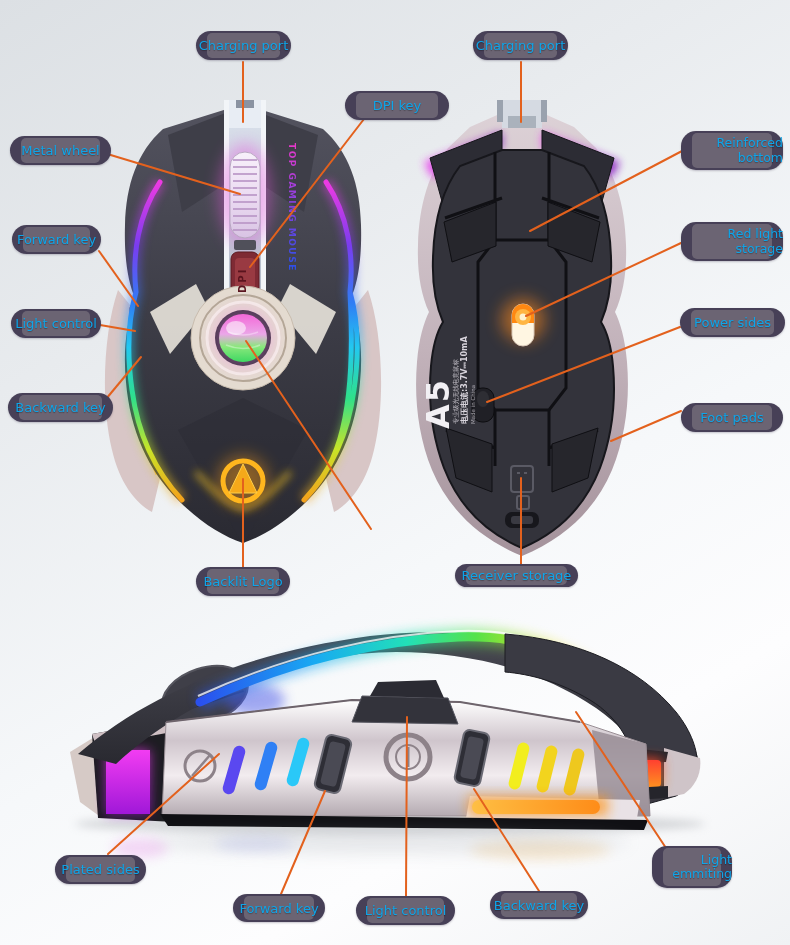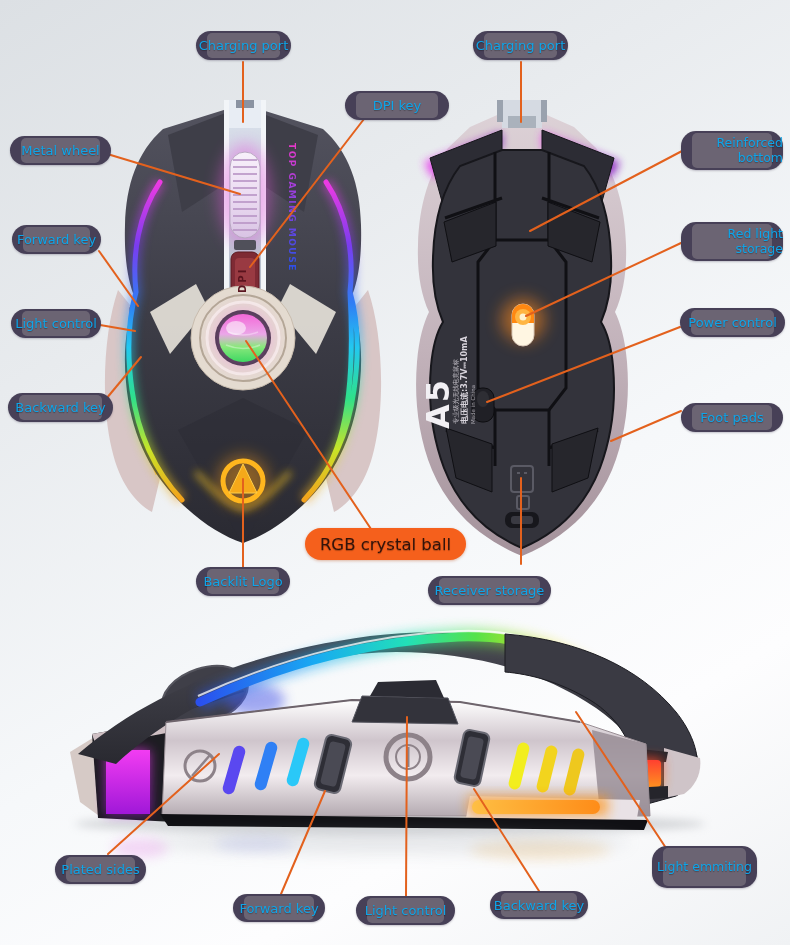--- a/index.html
+++ b/index.html
@@ -323,51 +323,48 @@
   <div class="pill two" style="left:681px;top:131px;width:102px;height:39px;">
       <span class="inner"></span>
       <span class="txt">Reinforced bottom</span>
     </div>
   <div class="pill two" style="left:681px;top:222px;width:102px;height:39px;">
       <span class="inner"></span>
       <span class="txt">Red light storage</span>
     </div>
   <div class="pill" style="left:680px;top:308px;width:105px;height:29px;">
       <span class="inner"></span>
-      <span class="txt">Power control</span>
+      <span class="txt">Power sides</span>
     </div>
   <div class="pill" style="left:681px;top:395px;width:102px;height:29px;margin-top:8px;">
       <span class="inner"></span>
       <span class="txt">Foot pads</span>
     </div>
-  <div class="pill hl" style="left:305px;top:528px;width:161px;height:32px;">
-      <span class="txt">RGB crystal ball</span>
-    </div>
   <div class="pill" style="left:196px;top:567px;width:94px;height:29px;">
       <span class="inner"></span>
       <span class="txt">Backlit Logo</span>
     </div>
-  <div class="pill" style="left:428px;top:564px;width:123px;height:29px;margin-top:12px;">
+  <div class="pill" style="left:455px;top:564px;width:123px;height:23px;">
       <span class="inner"></span>
       <span class="txt">Receiver storage</span>
     </div>
   <div class="pill" style="left:55px;top:855px;width:91px;height:29px;text-align:right;">
       <span class="inner"></span>
       <span class="txt">Plated sides</span>
     </div>
   <div class="pill" style="left:233px;top:894px;width:92px;height:28px;">
       <span class="inner"></span>
       <span class="txt">Forward key</span>
     </div>
   <div class="pill" style="left:356px;top:896px;width:99px;height:29px;">
       <span class="inner"></span>
       <span class="txt">Light control</span>
     </div>
   <div class="pill" style="left:490px;top:891px;width:98px;height:28px;">
       <span class="inner"></span>
       <span class="txt">Backward key</span>
     </div>
-  <div class="pill two" style="left:652px;top:846px;width:105px;height:42px;">
+  <div class="pill two" style="left:652px;top:846px;width:80px;height:42px;">
       <span class="inner"></span>
       <span class="txt">Light emmiting</span>
     </div>
 
 </div>
 
 </body></html>

